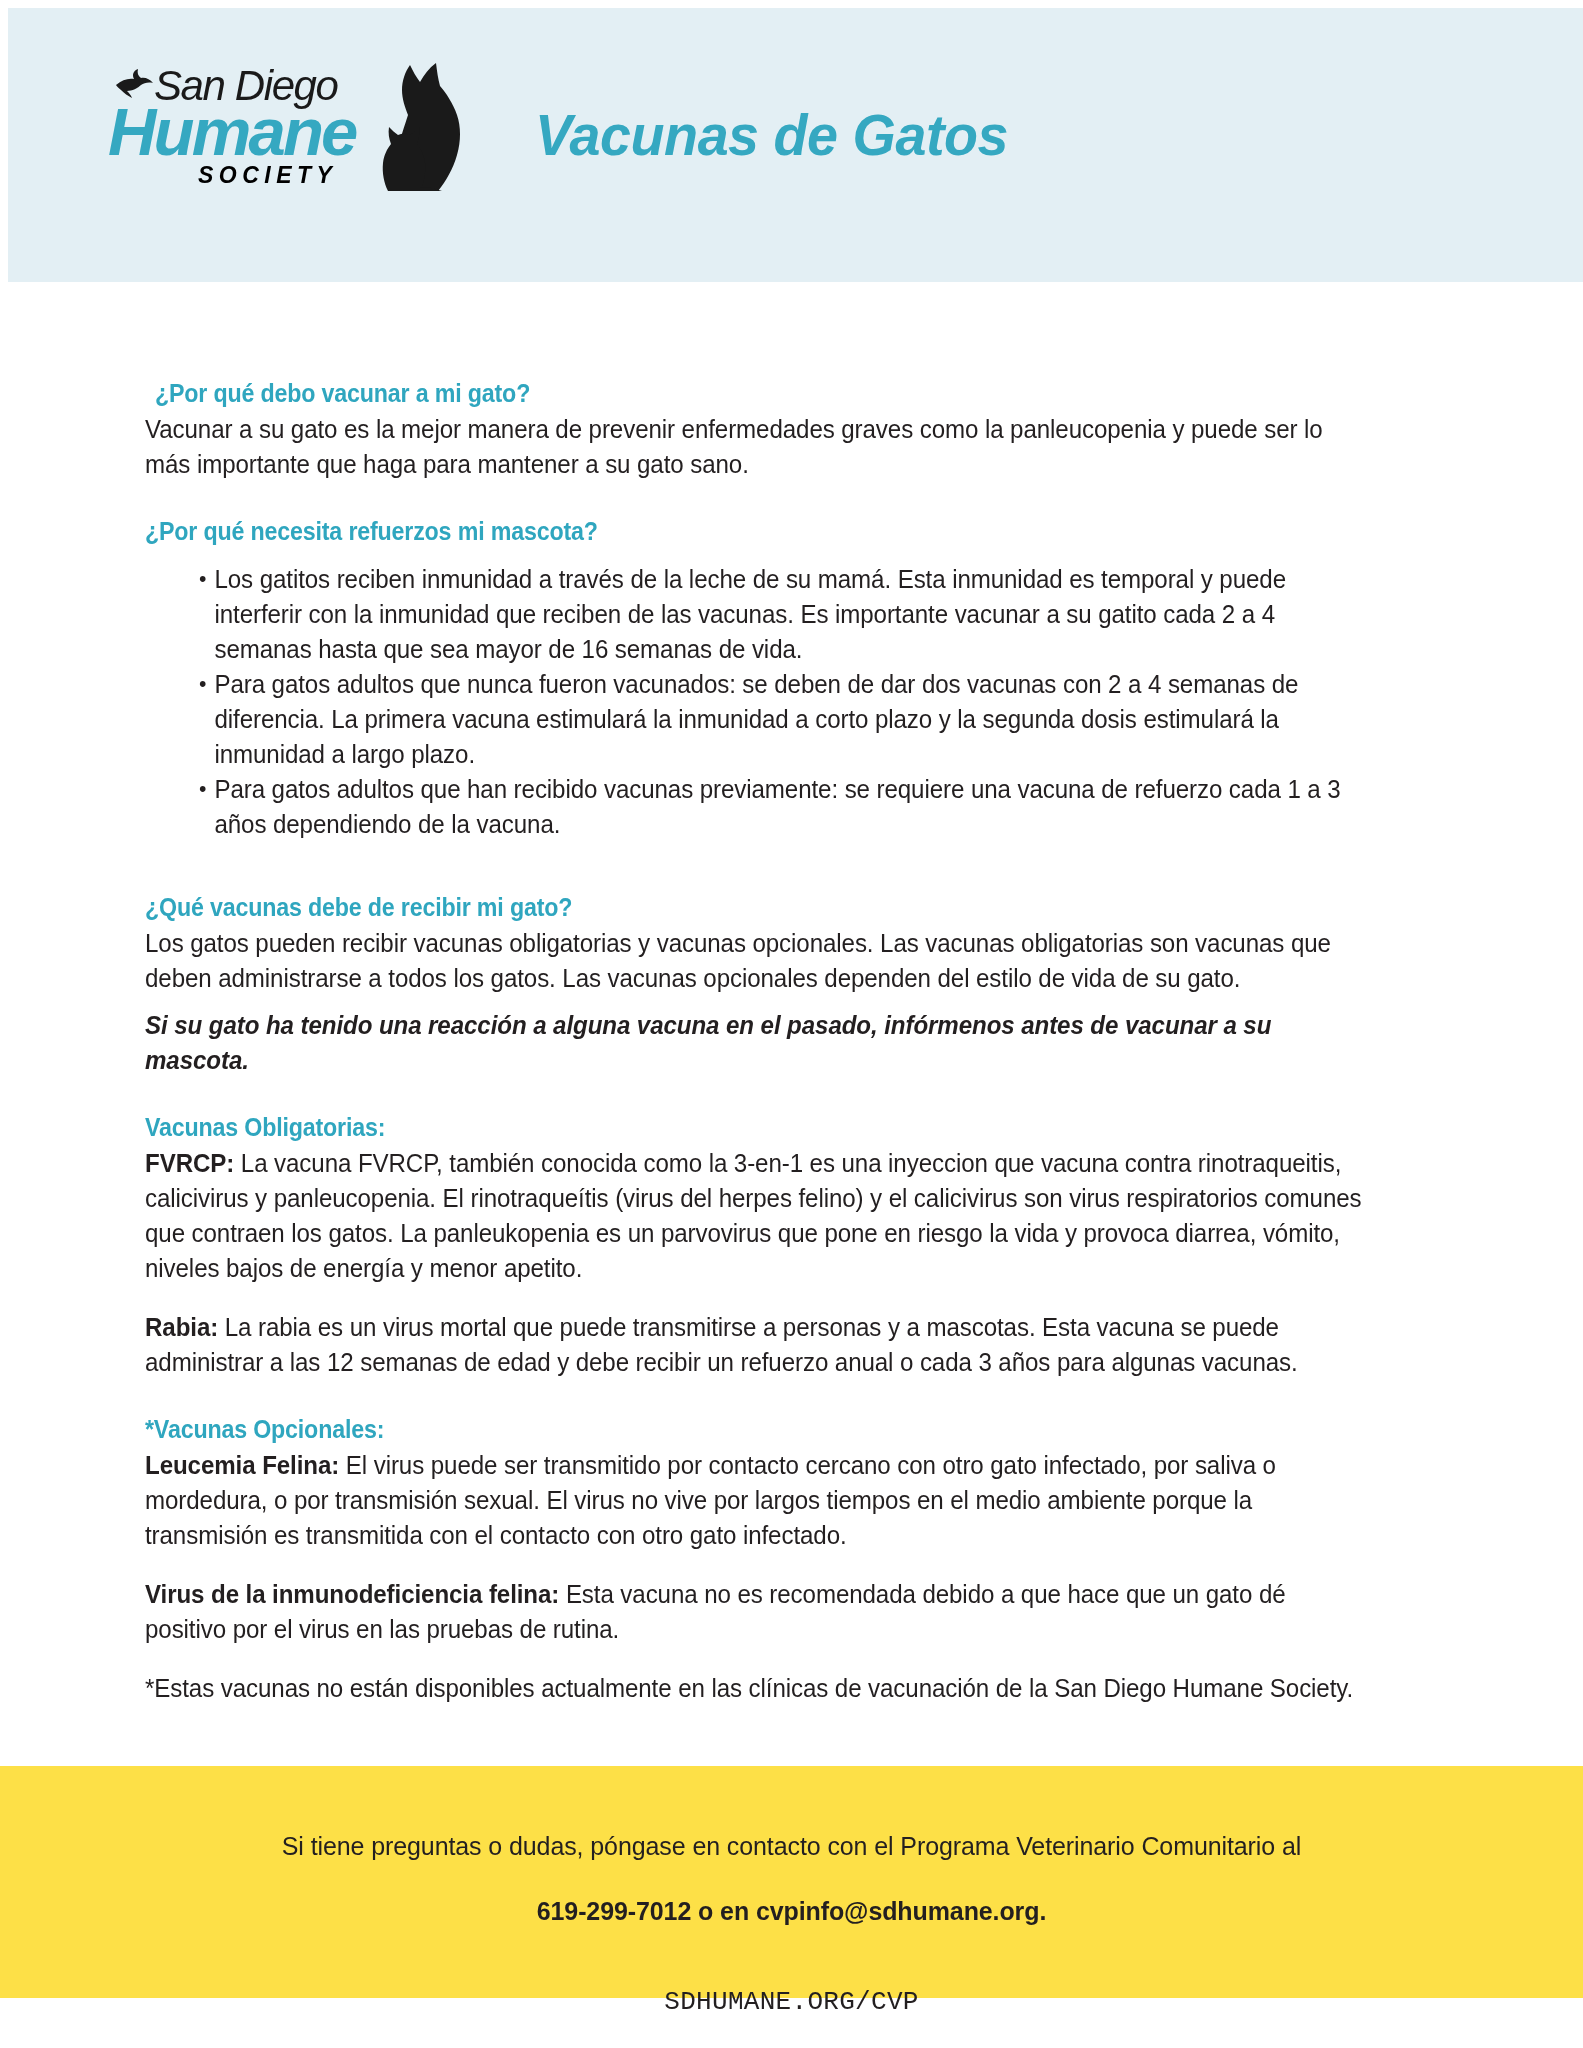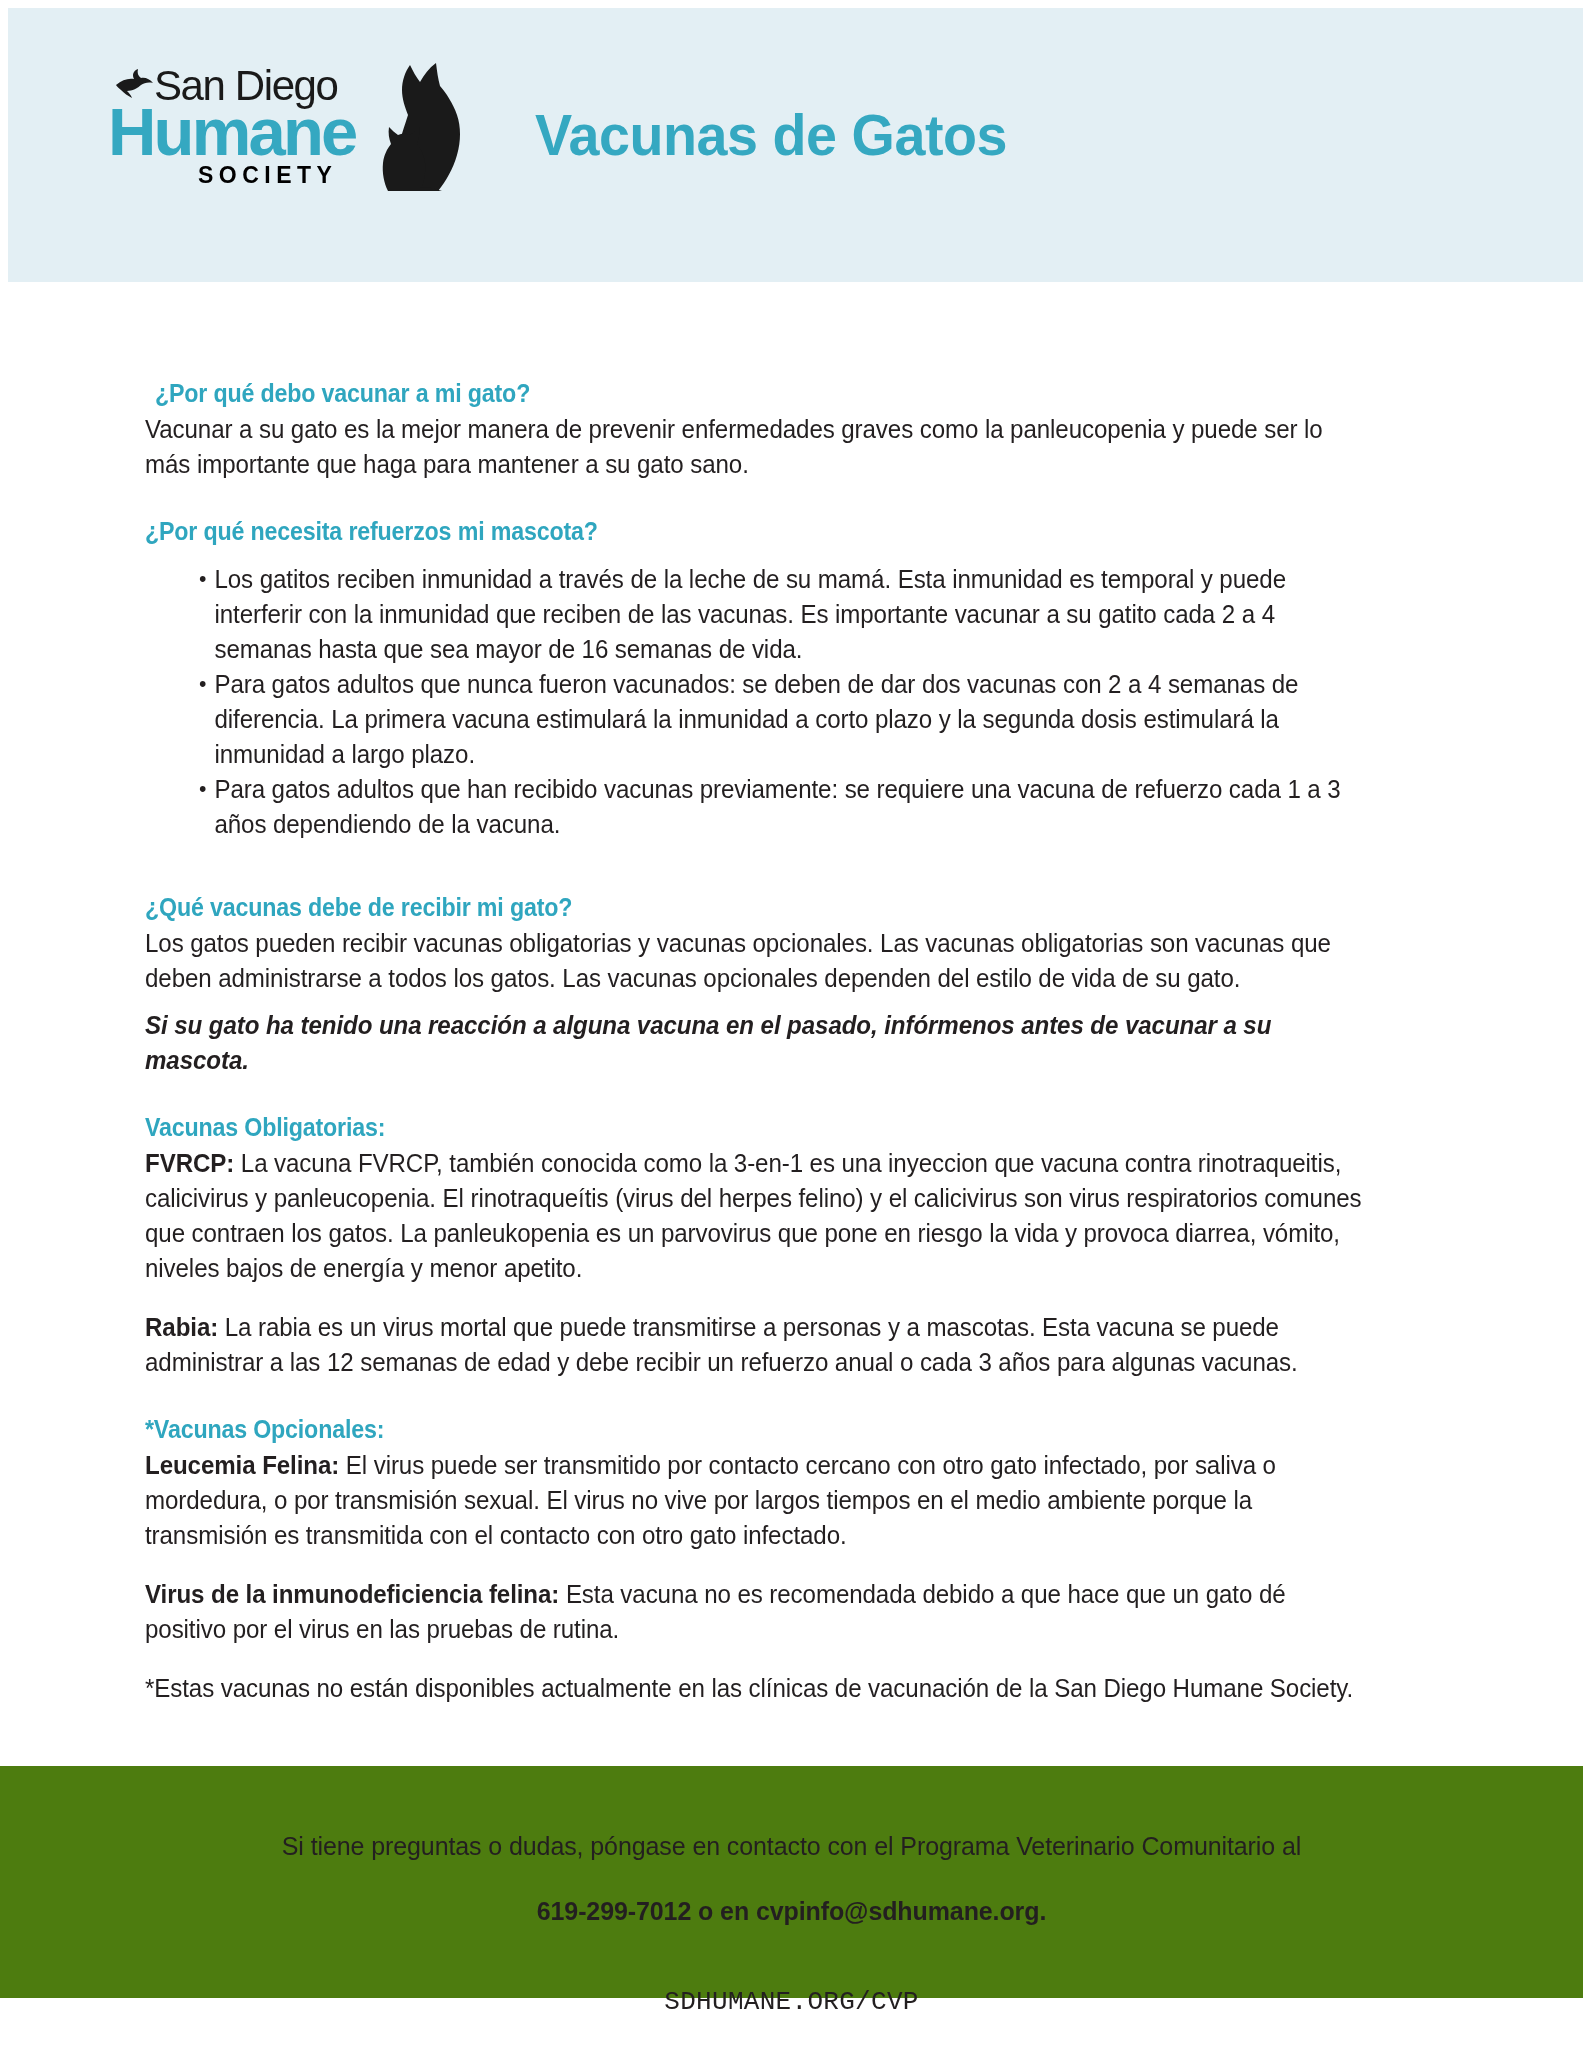--- a/index.html
+++ b/index.html
@@ -25,20 +25,21 @@
     height: 274px;
     background: #e3eff4;
   }
   .header-inner {
     position: absolute;
     left: 100px;
     top: 55px;
     display: flex;
     align-items: center;
     gap: 30px;
+    font-style: italic;
   }
   .logo-lockup {
     display: flex;
     align-items: flex-end;
     gap: 4px;
   }
   .logo-wordmark {
     position: relative;
     width: 252px;
     height: 120px;
@@ -167,21 +168,21 @@
     color: #231f20;
   }
 
   
   .footer-band {
     position: absolute;
     left: 0px;
     top: 1766px;
     width: 1583px;
     height: 232px;
-    background: #4d7c0f;
+    background: #fde047;
   }
   .footer-inner {
     position: absolute;
     left: 0;
     top: 62px;
     width: 100%;
     text-align: center;
   }
   .footer-line {
     font-family: "Liberation Sans Narrow", "Liberation Sans", sans-serif;

